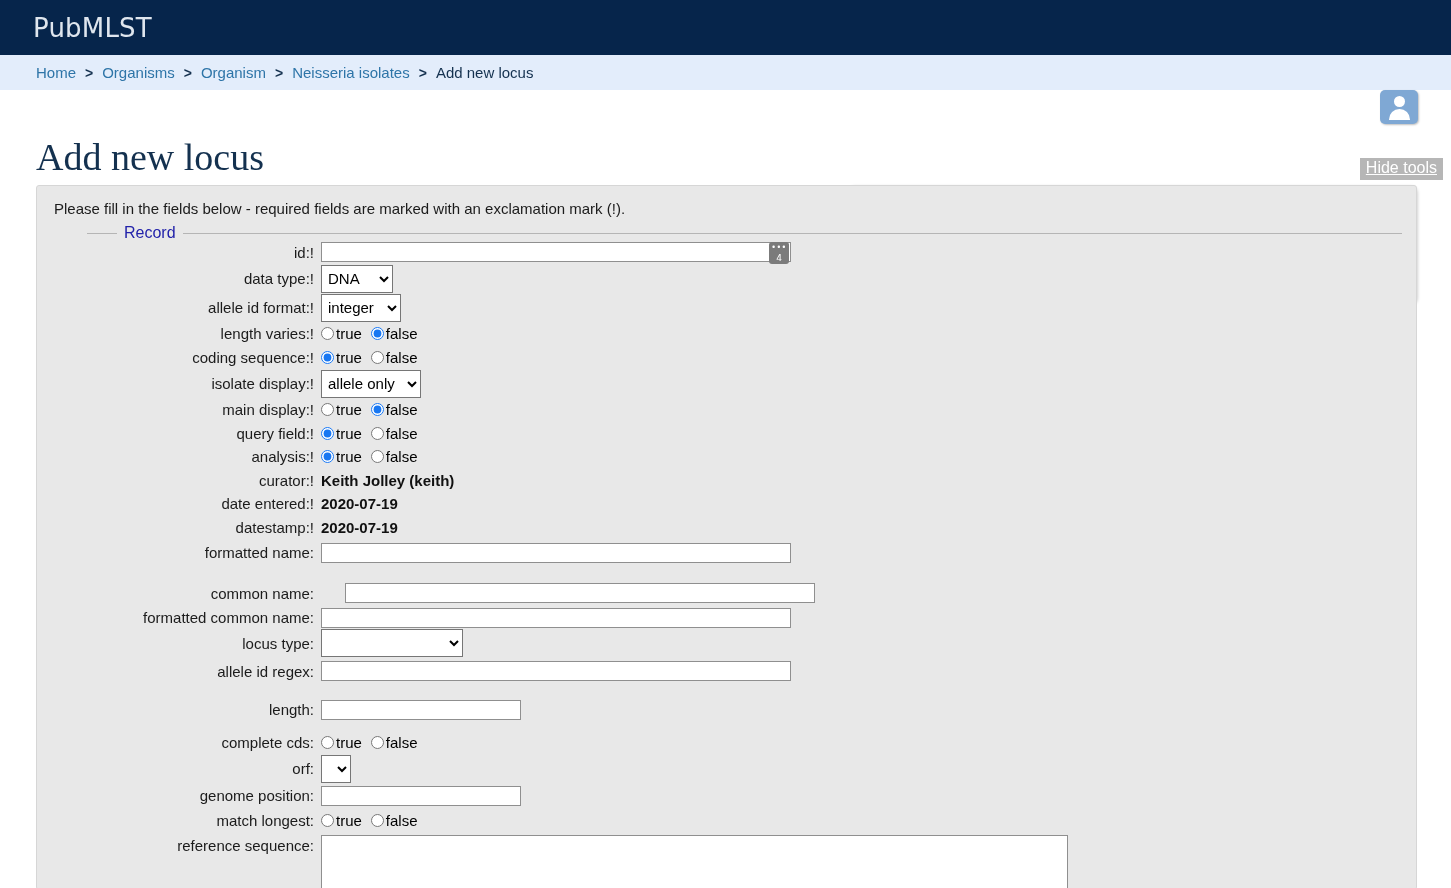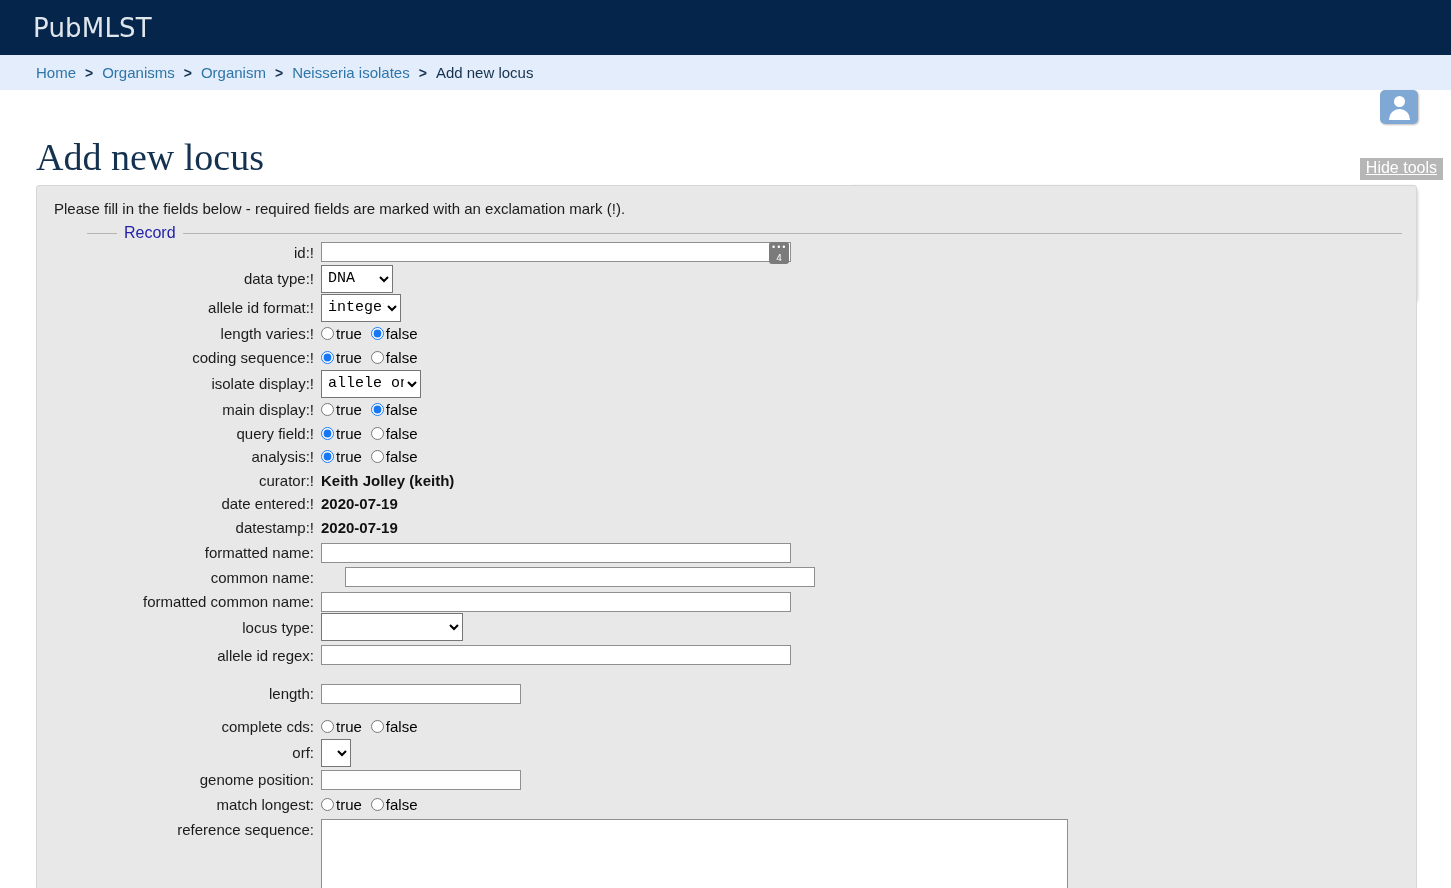--- a/index.html
+++ b/index.html
@@ -222,21 +222,21 @@
     font-size: 14px;
     font-family: "Liberation Sans", sans-serif;
     padding: 0 3px;
   }
   .w-wide  { width: 470px; }
   .w-med   { width: 200px; }
 
   select.sel {
     height: 28px;
     font-size: 15px;
-    font-family: Liberation Mono, monospace;
+    font-family: Liberation Sans, sans-serif;
     border: 1px solid #767676;
     background: #fff;
     padding-left: 2px;
   }
   .sel-dna     { width: 72px; }
   .sel-allele  { width: 80px; }
   .sel-isolate { width: 100px; }
   .sel-locus   { width: 142px; }
   .sel-orf     { width: 30px; }
 
@@ -467,21 +467,21 @@
       </div>
     </div>
 
     <div class="field-row" style="margin-top:3px;">
       <div class="field-label">formatted name:</div>
       <div class="field-control">
         <input class="text-input w-wide" type="text" style="">
       </div>
     </div>
 
-    <div class="field-row" style="margin-top:2px;gap:24px;">
+    <div class="field-row" style="margin-top:18px;gap:24px;">
       <div class="field-label">common name:</div>
       <div class="field-control">
         <input class="text-input w-wide" type="text" style="">
       </div>
     </div>
 
     <div class="field-row" style="margin-top:2px;">
       <div class="field-label">formatted common name:</div>
       <div class="field-control">
         <input class="text-input w-wide" type="text" style="">

